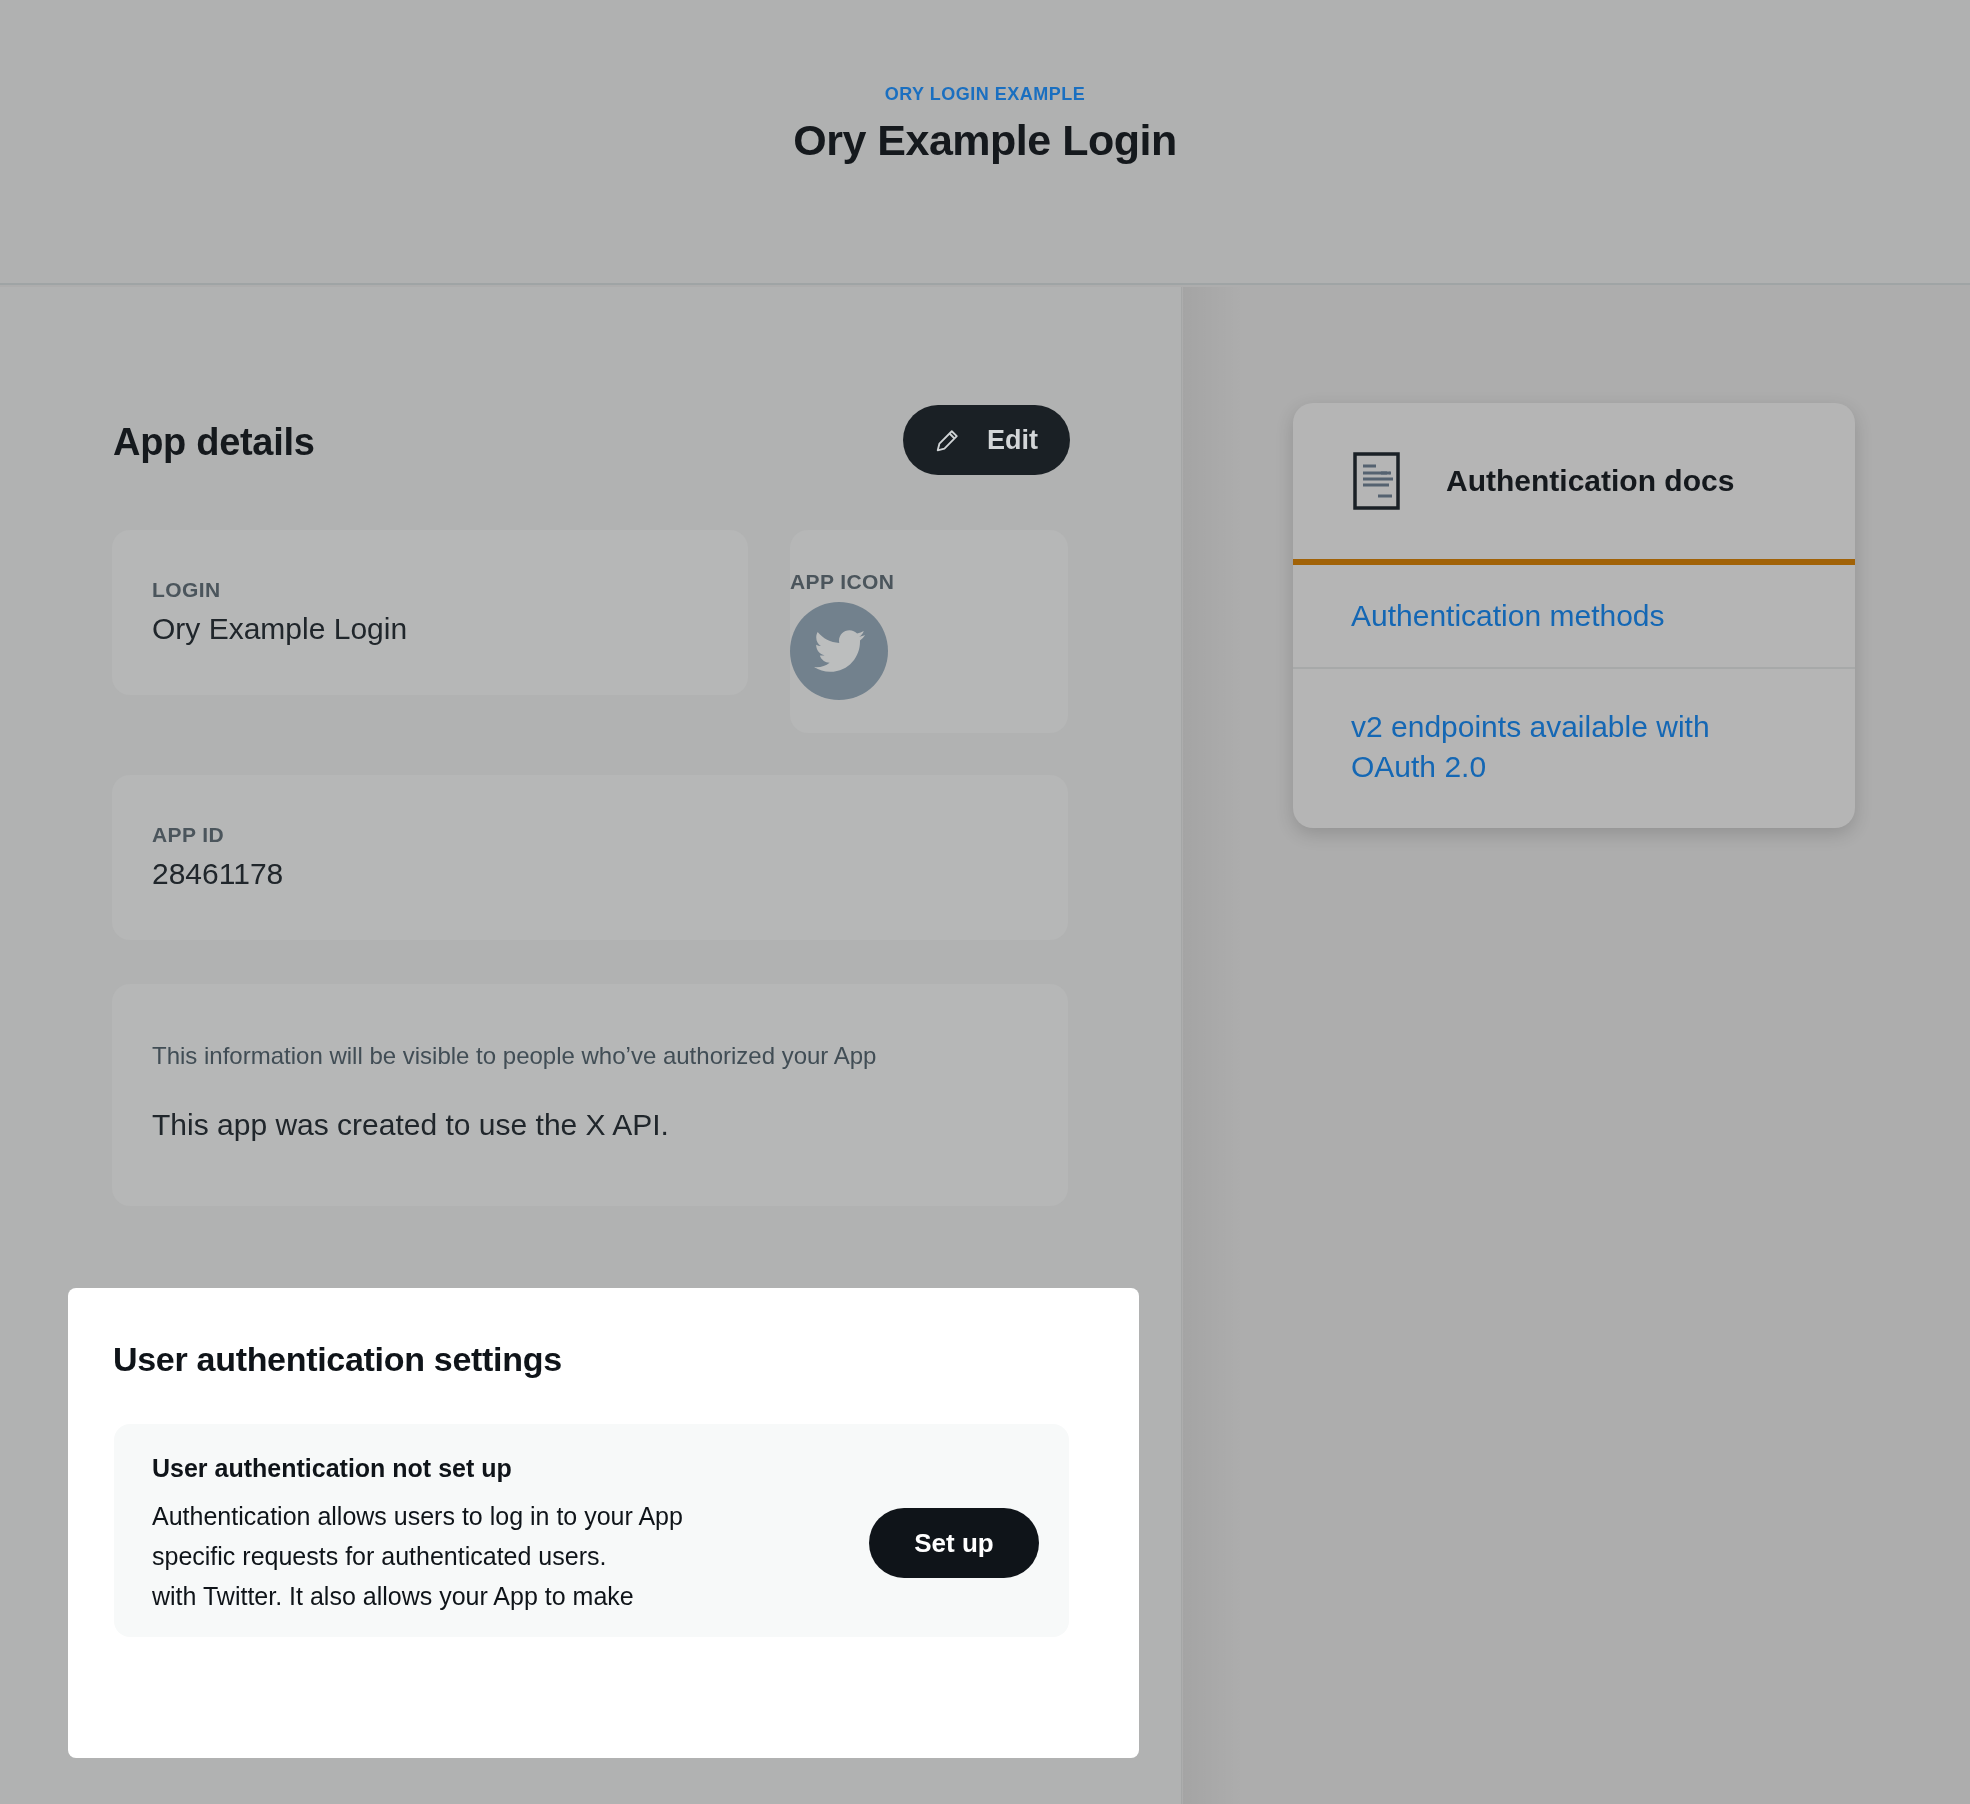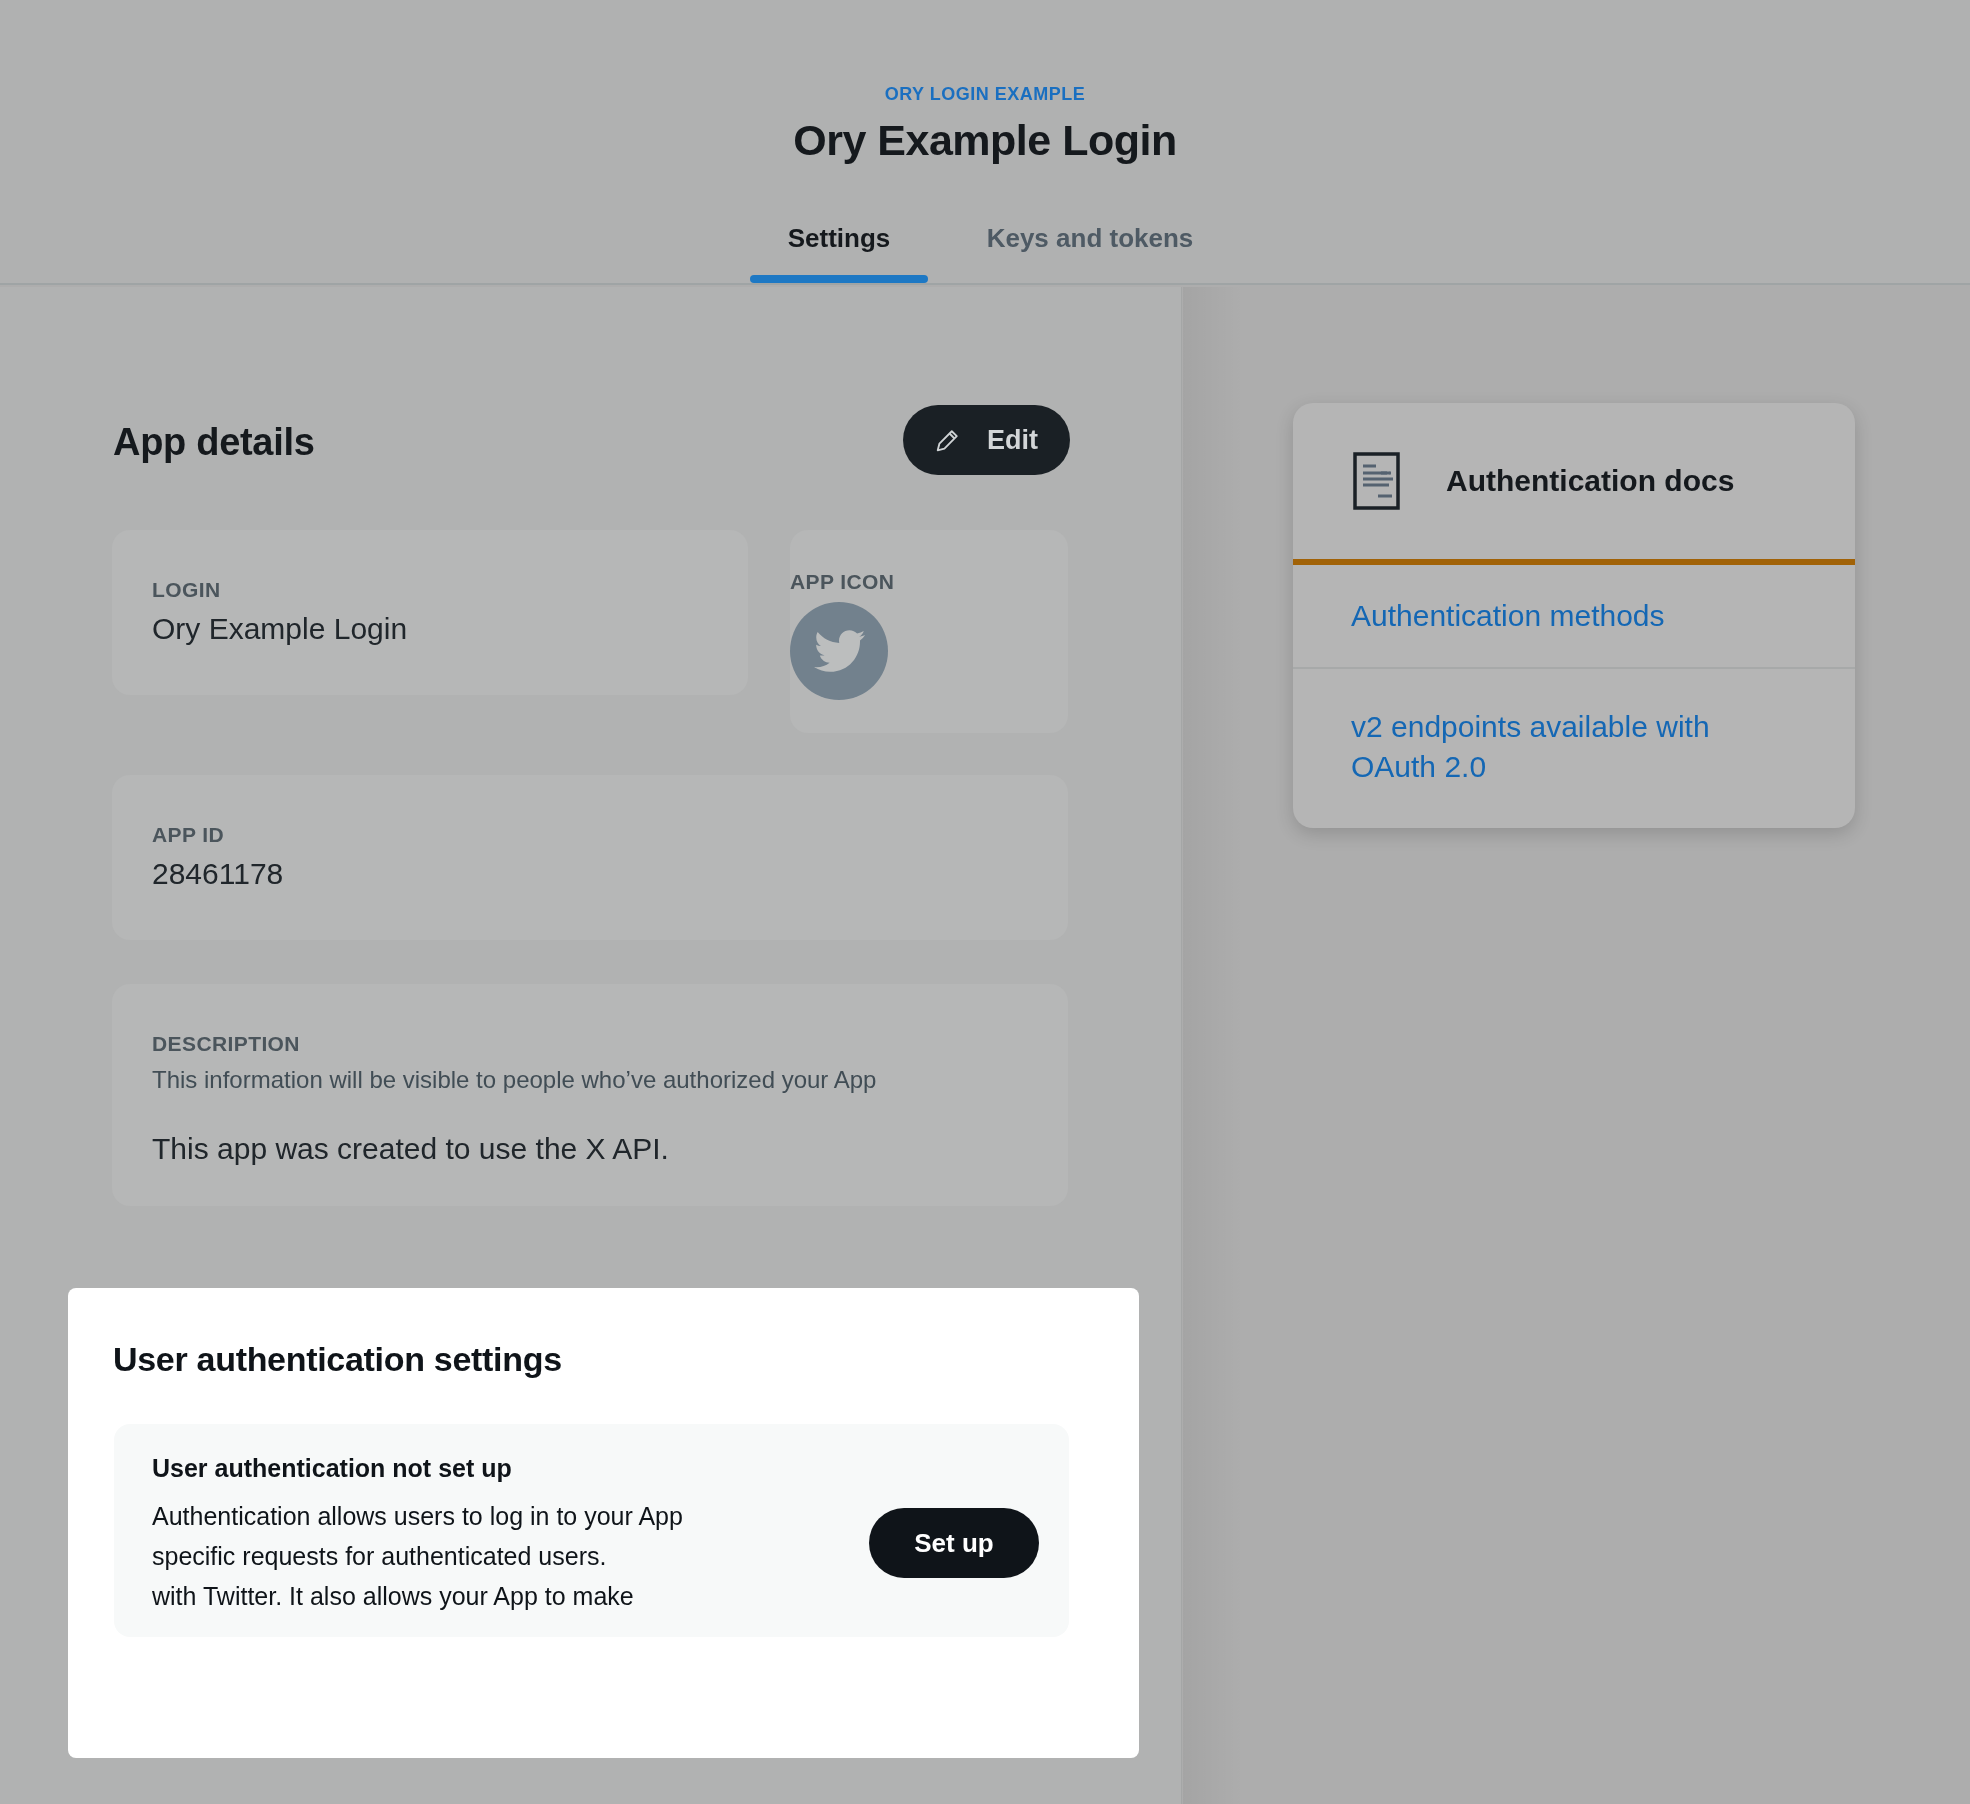--- a/index.html
+++ b/index.html
@@ -72,29 +72,20 @@
   .sb-row.r1{height:104px;border-bottom:2px solid #a7a9a9;}
   .sb-row.r2{height:155px;line-height:40px;}
   .sb-link-wrap{max-width:440px;}
 </style>
 </head>
 <body>
 
 <div class="header">
   <div class="eyebrow">ORY LOGIN EXAMPLE</div>
   <div class="page-title">Ory Example Login</div>
-  <div class="tabbar">
-    <div class="tab settings">
-      <span>Settings</span>
-      <div class="tab-underline"></div>
-    </div>
-    <div class="tab keys">
-      <span>Keys and tokens</span>
-    </div>
-  </div>
 </div>
 
 <div class="content-col"></div>
 <div class="right-shade"></div>
 
 <div class="abs section-heading" style="left:113px;top:421px;">App details</div>
 
 <button class="abs pill-btn edit-btn">
   <span style="display:flex;">
     <svg width="26" height="26" viewBox="0 0 24 24" fill="none" stroke="#cfd3d5" stroke-width="1.7" stroke-linejoin="round">
@@ -120,21 +111,20 @@
     </span>
   </div>
 </div>
 
 <div class="abs field-card" style="left:112px;top:775px;width:956px;height:165px;">
   <div class="field-label">APP ID</div>
   <div class="field-value">28461178</div>
 </div>
 
 <div class="abs field-card" style="left:112px;top:984px;width:956px;height:222px;">
-  <div class="field-label">DESCRIPTION</div>
   <div class="field-helper">This information will be visible to people who’ve authorized your App</div>
   <div class="desc-value">This app was created to use the X API.</div>
 </div>
 
 <div class="abs white-section">
   <div class="ua-heading">User authentication settings</div>
   <div class="inner-card">
     <div class="inner-title">User authentication not set up</div>
     <div class="inner-body">
       <div>Authentication allows users to log in to your App</div>

